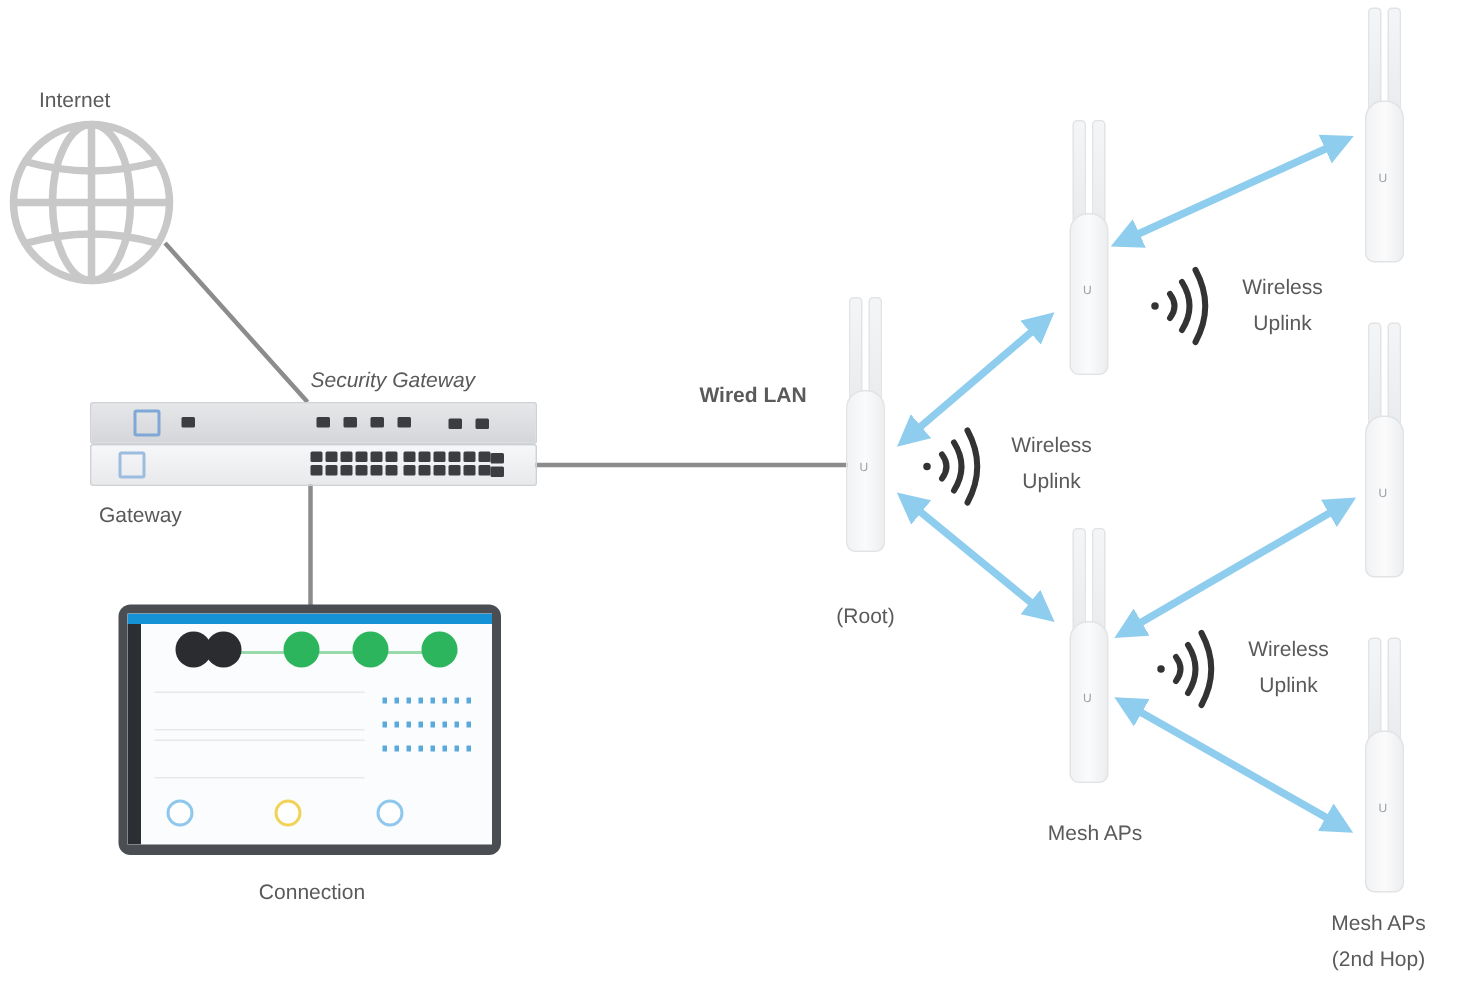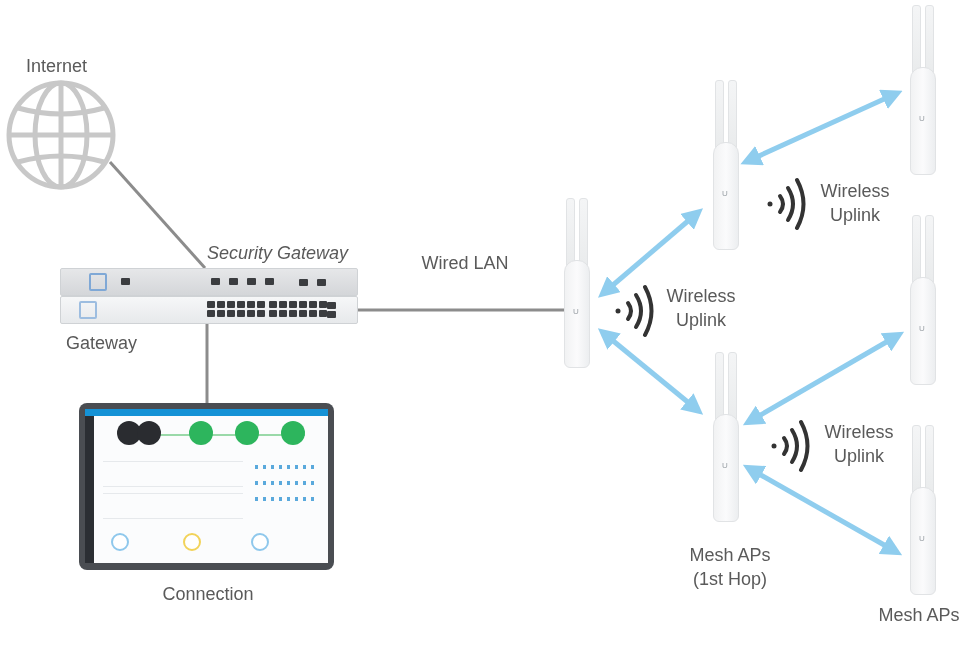--- a/index.html
+++ b/index.html
@@ -1,17 +1,17 @@
 <!DOCTYPE html>
 <html><head>
 <meta charset="utf-8">
 <style>
   html,body{margin:0;padding:0;background:#ffffff;}
   body{width:974px;height:654px;position:relative;overflow:hidden;font-family:"Liberation Sans",sans-serif;color:#555;}
-  .lbl{position:absolute;font-size:18px;color:#5a5a5a;text-align:center;line-height:24px;white-space:nowrap;}
+  .lbl{position:absolute;font-size:14px;color:#5a5a5a;text-align:center;line-height:24px;white-space:nowrap;}
   .lbl-left{text-align:left;}
   svg.layer{position:absolute;left:0;top:0;}
   
   .ap{position:absolute;width:26px;}
   .ap .ant{position:absolute;top:0;width:7px;height:70px;background:linear-gradient(#f4f5f6,#e9ebec);border:1px solid #e1e3e5;border-radius:3px 3px 0 0;}
   .ap .ant.l{left:2px;} .ap .ant.r{right:2px;}
   .ap .body{position:absolute;top:62px;left:0;width:24px;height:106px;background:linear-gradient(90deg,#f1f2f3,#fbfbfc 50%,#eceef0);border:1px solid #e1e3e5;border-radius:12px 12px 6px 6px;}
   .ap .logo{position:absolute;left:8px;top:46px;font-size:8px;color:#9aa0a6;}
   
   .rack{position:absolute;left:60px;width:296px;border:1px solid #cfd2d5;border-radius:2px;}
@@ -99,21 +99,21 @@
       <div class="port" style="left: 82px; top: 9px; width: 8px;"></div>
       <div class="port" style="left: 92px; top: 9px; width: 8px;"></div>
       <div class="port" style="left: 102px; top: 9px; width: 8px;"></div>
       <div class="port" style="left: 112px; top: 9px; width: 8px;"></div>
     </div>
   <div class="port" style="left:266px;top:5px;"></div>
   <div class="port" style="left:266px;top:14px;"></div>
 </div>
 <div class="lbl lbl-left" style="left:66px;top:331px;">Gateway</div>
 
-<div class="lbl" style="left:395px;top:251px;width:140px;">
+<div class="lbl" style="left:432px;top:251px;width:140px;font-weight:bold;">
   <div>Wired LAN</div>
 </div>
 
 <div class="monitor">
   <div class="screen">
     <div class="topbar"></div>
     <div class="sidebar"></div>
     <div class="mini-line" style="left:50px;top:25px;width:170px;background:#9ad9a9;height:2px;"></div>
     <div class="blob" style="left:32px;top:12px;width:24px;height:24px;background:#2a2c30;"></div>
     <div class="blob" style="left:52px;top:12px;width:24px;height:24px;background:#2a2c30;"></div>
@@ -230,20 +230,21 @@
 <div class="lbl" style="left:814px;top:179px;width:82px;">
   <div>Wireless</div>
   <div>Uplink</div>
 </div>
 <div class="lbl" style="left:818px;top:420px;width:82px;">
   <div>Wireless</div>
   <div>Uplink</div>
 </div>
 
 <div class="lbl" style="left:510px;top:398px;width:134px;">
+  <div>(Root)</div>
 </div>
 <div class="lbl" style="left:670px;top:543px;width:120px;">
   <div>Mesh APs</div>
-  <div>(1st Hop)</div>
 </div>
 <div class="lbl" style="left:864px;top:603px;width:110px;">
   <div>Mesh APs</div>
+  <div>(2nd Hop)</div>
 </div>
 
 </body></html>

